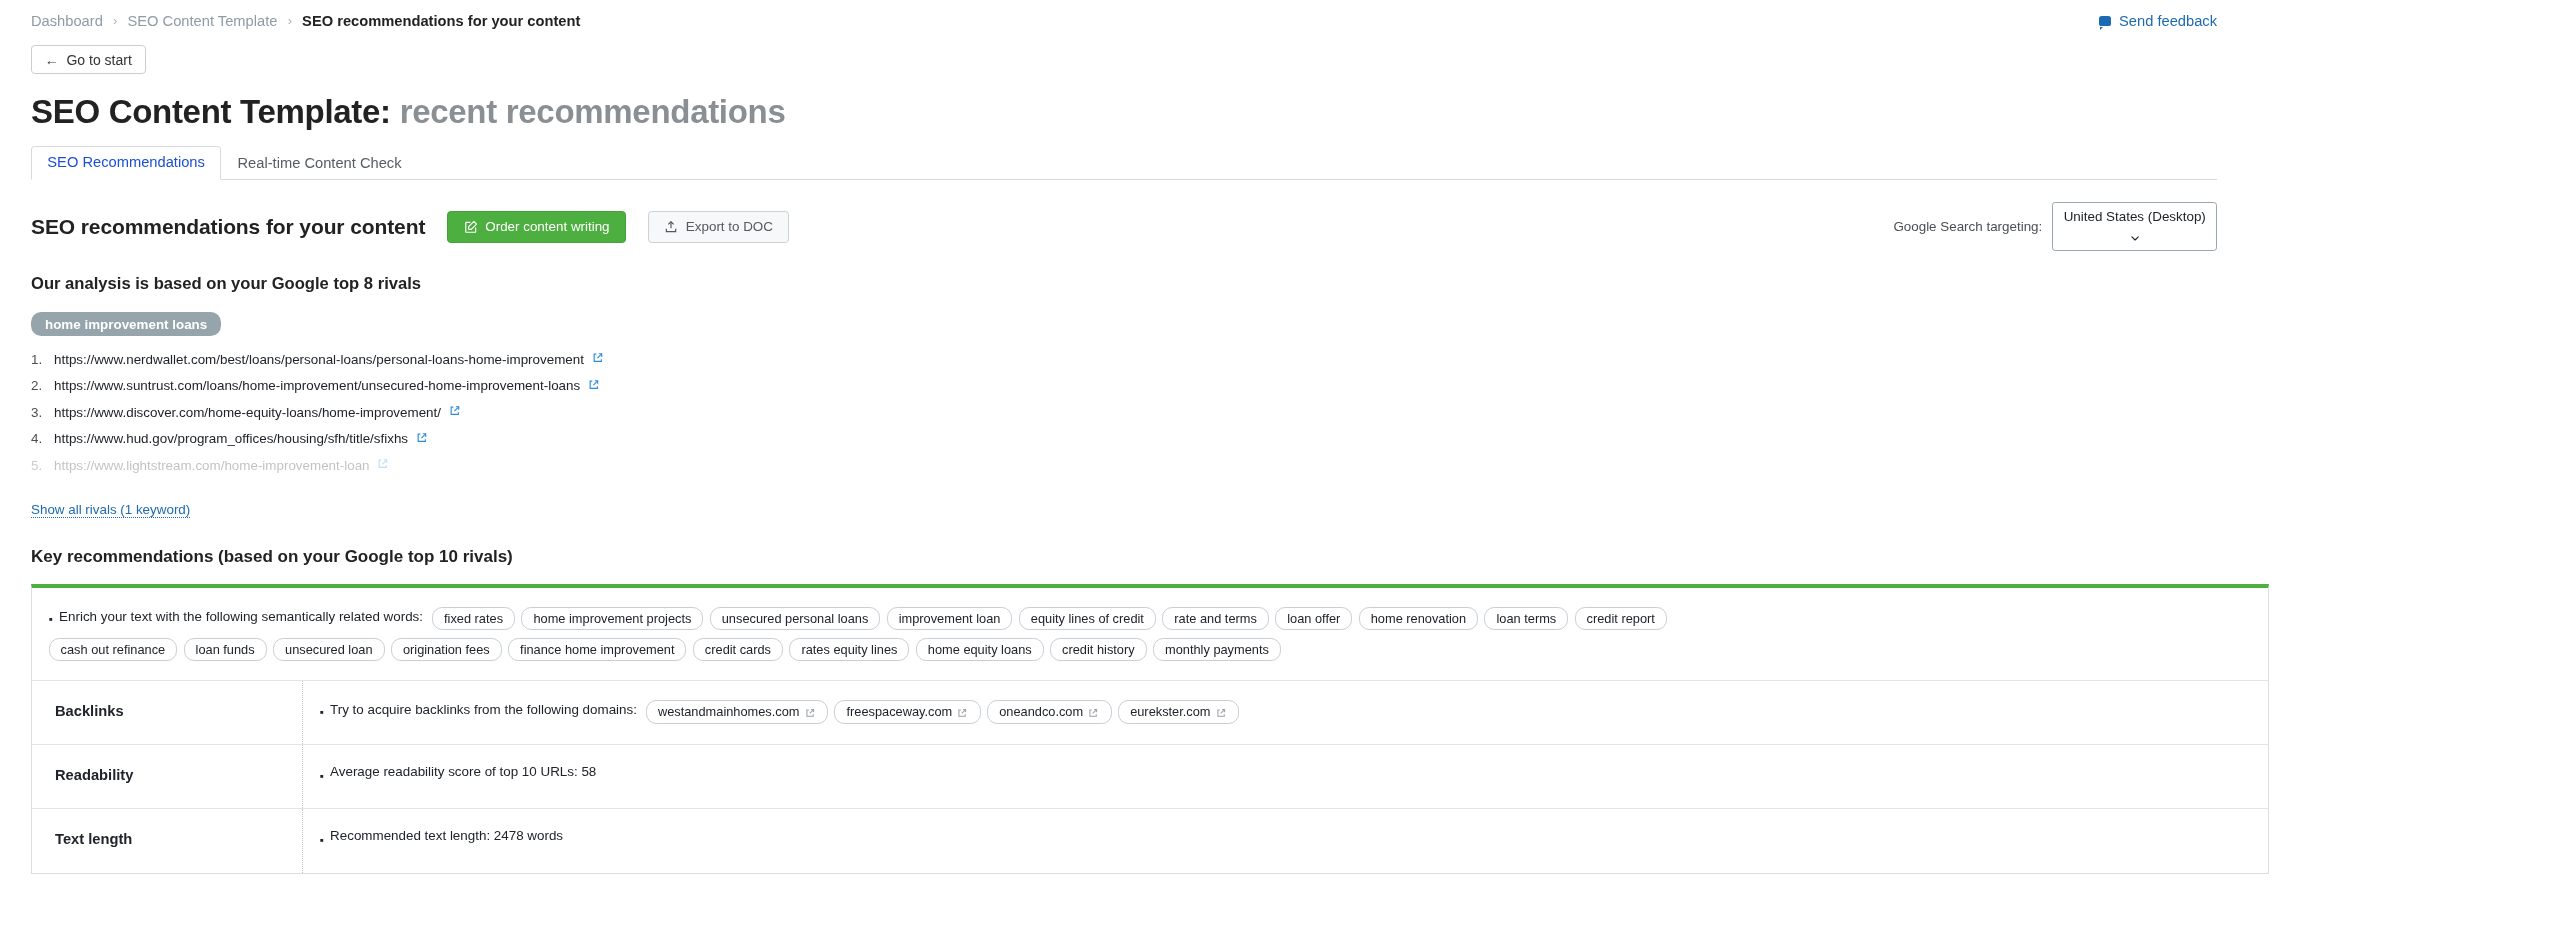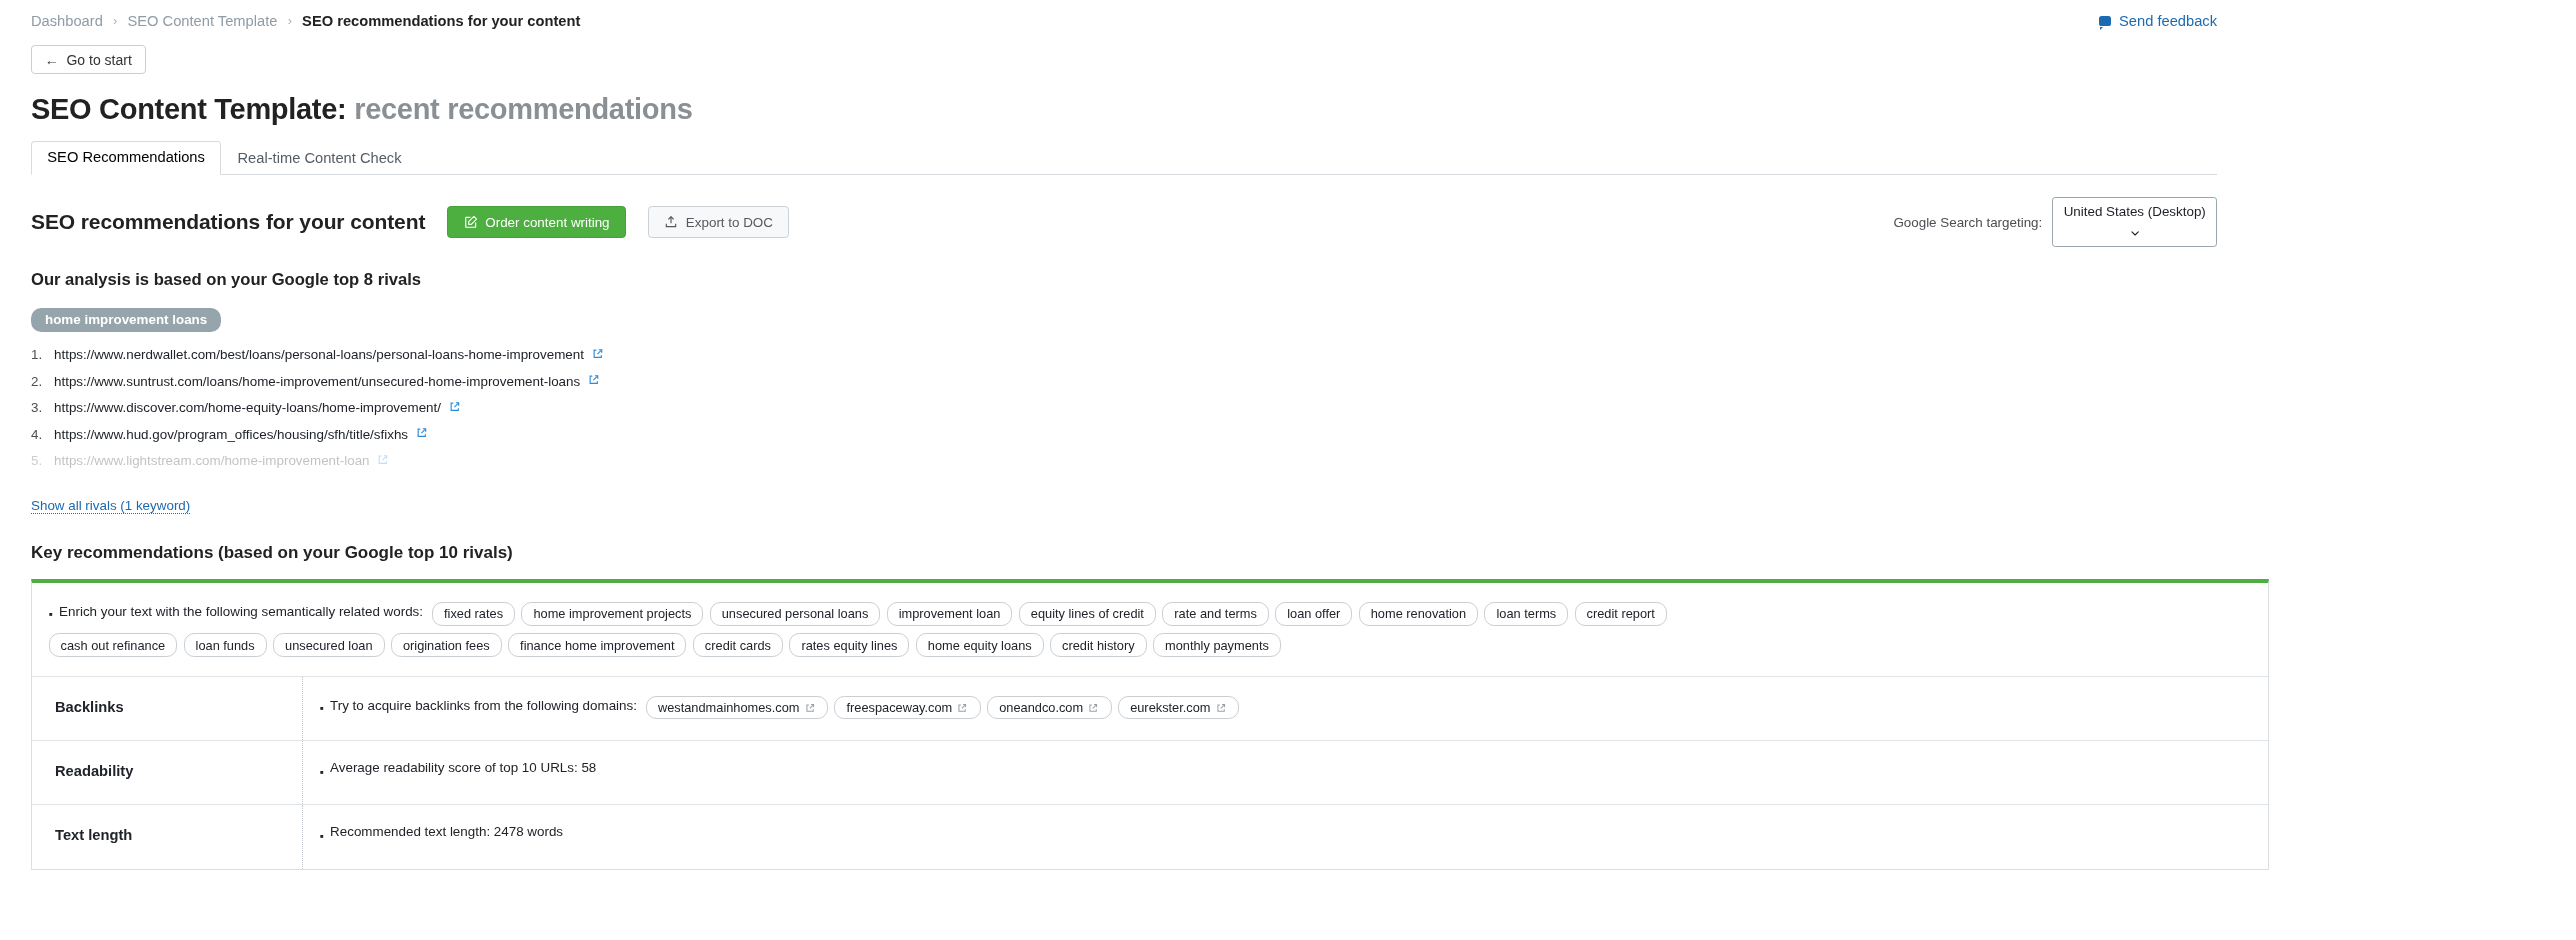--- a/index.html
+++ b/index.html
@@ -40,32 +40,32 @@
   
   .gostart-wrap { padding: 14px 31px 0 31px; }
   .gostart {
     display: inline-flex; align-items: center; gap: 7.7px;
     border: 0.6px solid #c9ced3; border-radius: 3.8px; background: #fff;
     padding: 5.7px 12.8px; font-size: 14px; color: #333; cursor: pointer;
   }
   .arrow-left { font-size: 14px; line-height: 1; color: #333; }
 
   
-  .page-title { padding: 19px 31px 0 31px; font-size: 29px; line-height: 1.15; letter-spacing: -0.3px; }
+  .page-title { padding: 19px 31px 0 31px; font-size: 33px; line-height: 1.15; letter-spacing: -0.3px; }
   .page-title .strong { font-weight: bold; color: #222; }
   .page-title .light { font-weight: bold; color: #8a8f94; }
 
   
   .tabs { margin: 16.6px 31px 0 31px; display: flex; align-items: flex-end; border-bottom: 0.6px solid #d7dbdf; height: 32px; }
   .tab {
     font-size: 14.7px; padding: 7px 15.3px 7px 15.3px; cursor: pointer;
     color: #555c63; border: 0.6px solid transparent; border-bottom: none;
     border-radius: 3.8px 3.8px 0 0; position: relative; top: 0.6px; line-height: 1.2;
   }
-  .tab.active { color: #000000; background: #fff; border-color: #d7dbdf; border-bottom: 0.6px solid #fff; }
+  .tab.active { color: #1d4ed8; background: #fff; border-color: #d7dbdf; border-bottom: 0.6px solid #fff; }
 
   
   .sec-row { display: flex; align-items: center; justify-content: space-between; padding: 22px 31px 0 31px; }
   .sec-left { display: flex; align-items: center; gap: 22px; }
   .sec-title { font-size: 21px; font-weight: bold; color: #222; letter-spacing: -0.1px; }
 
   .btn { display: inline-flex; align-items: center; gap: 7.7px; font-size: 13.4px; border-radius: 3.8px; cursor: pointer; }
   .btn-green { background: #4caf3f; color: #fff; padding: 7.7px 15.3px; border: 0.6px solid #45a139; }
   .btn-plain { background: #f7f8f9; color: #55595e; padding: 7.7px 15.3px; border: 0.6px solid #ccd1d5; }
 

